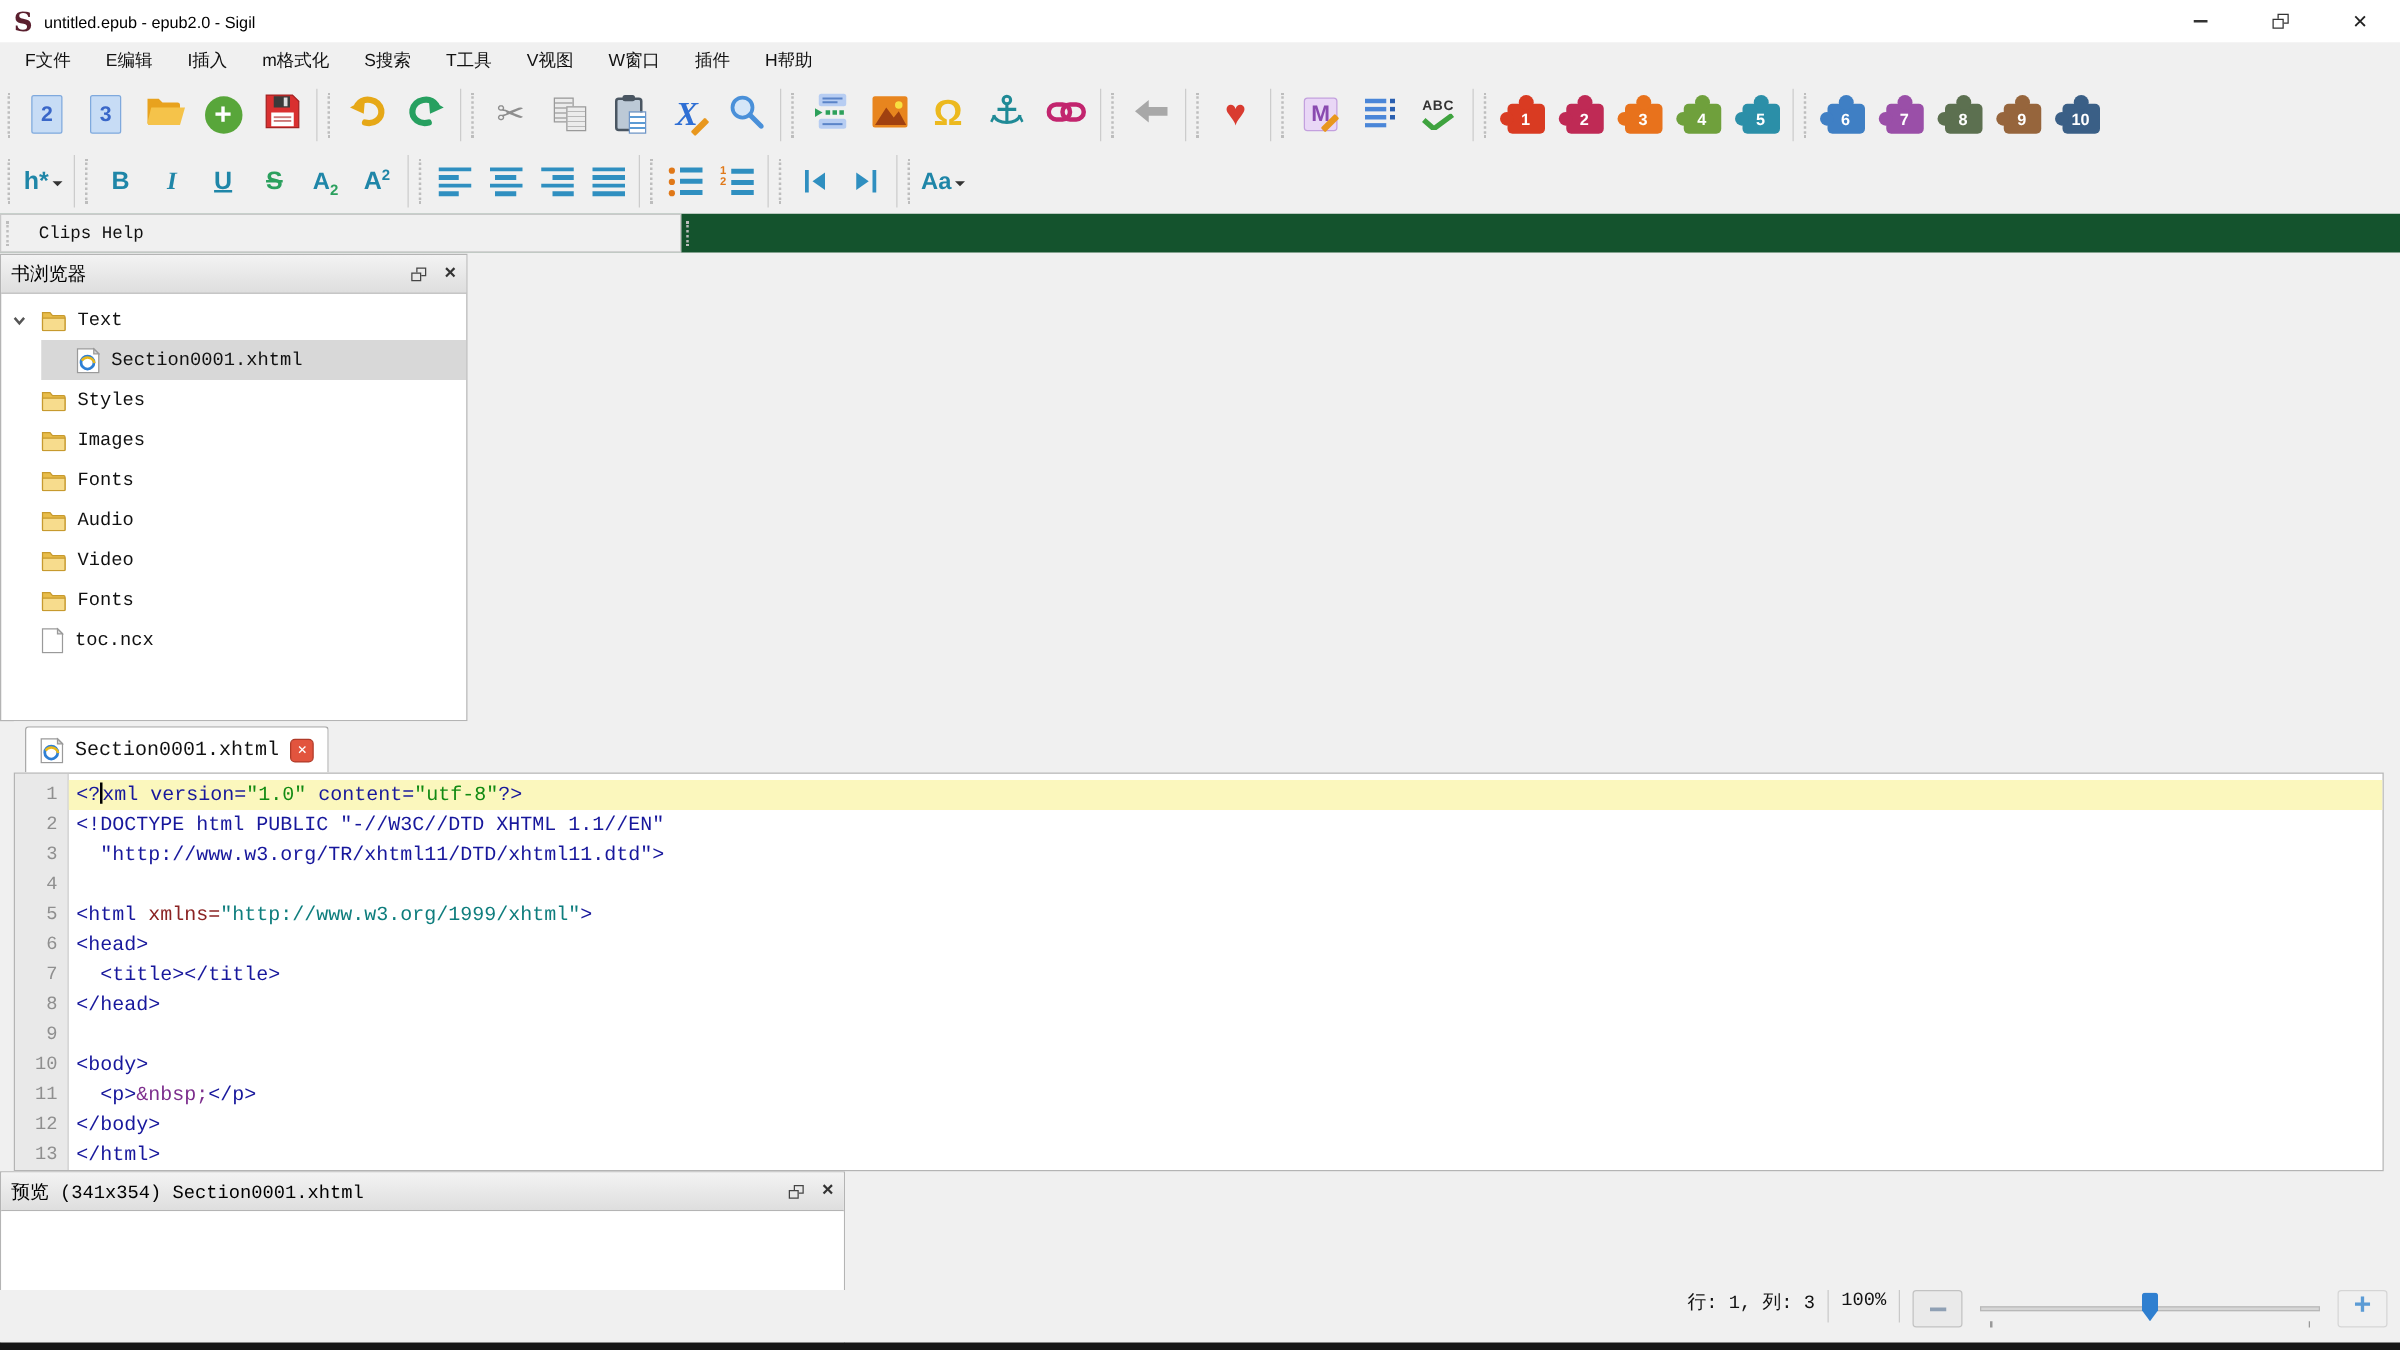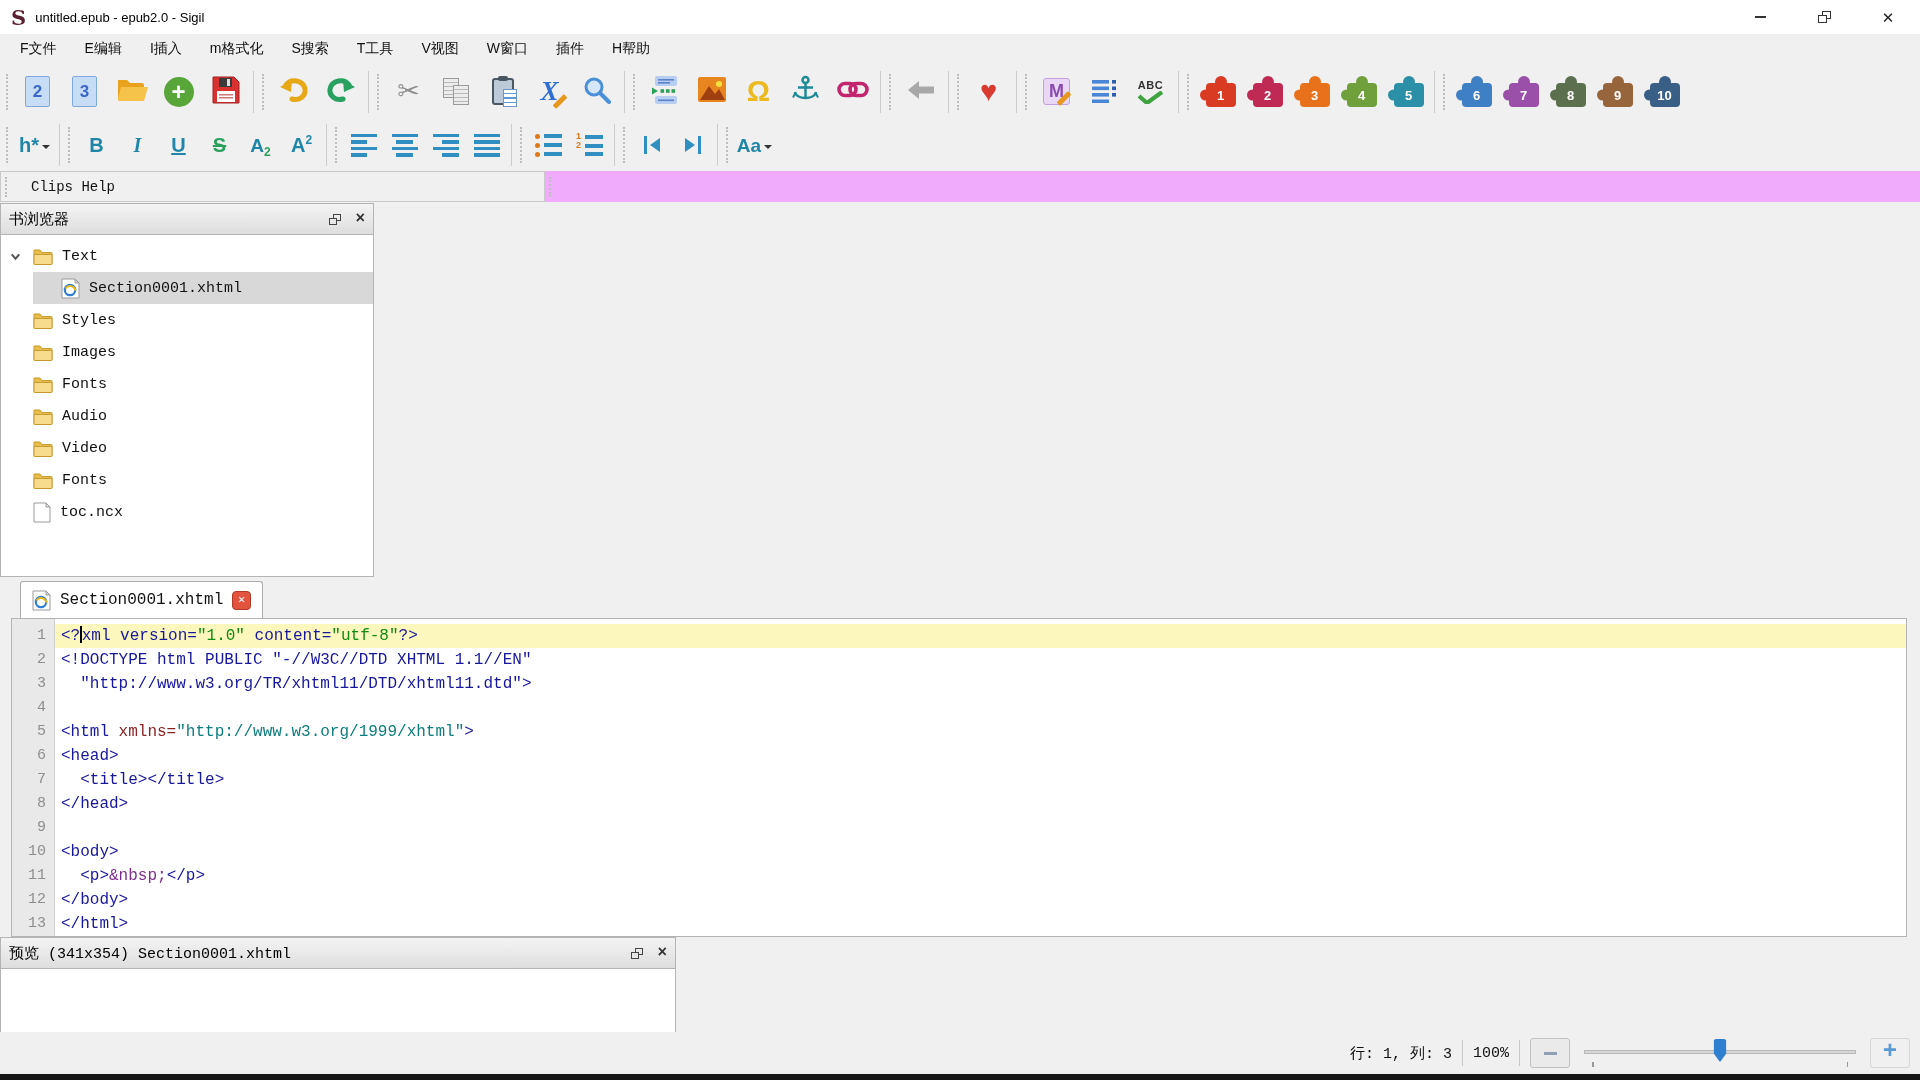--- a/index.html
+++ b/index.html
@@ -79,21 +79,21 @@
   .list-ic { display:flex; flex-direction:column; gap:4px; }
   .list-ic .lr { display:flex; align-items:center; gap:4px; }
   .list-ic .dot { width:5px; height:5px; border-radius:50%; background:#e07818; }
   .list-ic .num { font-size:9px; font-weight:bold; color:#e07818; width:5px; line-height:5px; }
   .list-ic .bar { width:18px; height:3.5px; background:#2f8fc0; }
   .indent-ic { display:flex; align-items:center; gap:3px; }
   .indent-ic .vbar { width:3px; height:18px; background:#2f8fc0; }
   .tri-l { width:0; height:0; border:7px solid transparent; border-right:10px solid #2f8fc0; border-left:none; }
   .tri-r { width:0; height:0; border:7px solid transparent; border-left:10px solid #2f8fc0; border-right:none; }
   
-  .clipsbar { height:31px; display:flex; align-items:stretch; background:#f0abfc; }
+  .clipsbar { height:31px; display:flex; align-items:stretch; background:#14532d; }
   .clips-section { display:flex; align-items:center; border:1px solid #c9c9c9; width:545px; background:#f0f0f0; }
   .clips-label { font-family:"Liberation Mono", monospace; font-size:14px; margin-left:18px; }
   
   .main { position:absolute; top:203px; left:0; right:0; height:829px; display:flex; background:#f0f0f0;flex-direction:column; }
   .panel-header { height:31px; background:linear-gradient(#f3f3f3,#dedede); border-bottom:1px solid #b4b4b4;
     display:flex; align-items:center; padding:0 8px; font-family:"Liberation Mono", monospace; font-size:15px; color:#000; flex:0 0 auto; }
   .ph-btns { margin-left:auto; display:flex; align-items:center; gap:14px; }
   .ph-float { position:relative; width:12px; height:11px; }
   .ph-float i { position:absolute; display:block; width:8px; height:7px; border:1.2px solid #444; }
   .ph-float .r-back { right:0; top:0; } .ph-float .r-front { left:0; bottom:0; background:#e8e8e8; }
@@ -132,21 +132,21 @@
   .code-glyph { font-family:"Liberation Mono", monospace; font-weight:bold; font-size:18px; }
   .code-glyph .lt, .code-glyph .gt { color:#e07818; } .code-glyph .sl { color:#2f7fd0; }
   .selall { width:26px; height:26px; border:2px dashed #b0b0b0; display:flex; flex-direction:column; gap:3px; justify-content:center; padding:0 3px; }
   .selall i { display:block; height:3px; background:#3f7fd4; }
   .preview-tabs { height:28px; display:flex; align-items:stretch; background:#ececec; border-top:1px solid #c4c4c4; flex:0 0 auto; }
   .ptab { display:flex; align-items:center; padding:16px 17px; font-family:"Liberation Mono", monospace; font-size:15px;
     background:#e9e9e9; border-right:1px solid #b8b8b8; border-bottom:1px solid #b8b8b8; }
   .ptab.active { background:#86efac; border-bottom-color:#fff; }
   
   .statusbar { position:absolute; left:0; bottom:6px; width:100%; height:42px; background:#f0f0f0;
-    display:flex; align-items:center; font-family:"Liberation Mono", monospace; font-size:15px; padding-right:10px; }
+    display:flex; font-family:"Liberation Mono", monospace; font-size:15px; padding-right:10px; }
   .sb-spacer { flex:1; }
   .sep-v { width:1px; height:26px; background:#c9c9c9; margin:0 10px; }
   .zoom-btn { width:40px; height:30px; background:#eaeaea; border:1px solid #c2c2c2; border-radius:3px; display:flex; align-items:center; justify-content:center; }
   .minus-glyph { width:13px; height:3px; background:#8fa0b4; }
   .plus-glyph { color:#5b9bd5; font-size:24px; font-weight:bold; line-height:1; margin-top:-3px; }
   .slider { position:relative; width:272px; height:32px; margin:0 14px; }
   .slider .groove { position:absolute; left:0; right:0; top:13px; height:4px; background:#d6d6d6; border:1px solid #b8b8b8; }
   .slider .handle { position:absolute; left:50%; transform:translateX(-50%); top:2px; width:13px; height:23px; background:#2f7fd0;
     border-radius:3px 3px 0 0; clip-path:polygon(0 0,100% 0,100% 62%,50% 100%,0 62%); }
   .slider .tick { position:absolute; top:25px; width:1.5px; height:5px; background:#999; }

